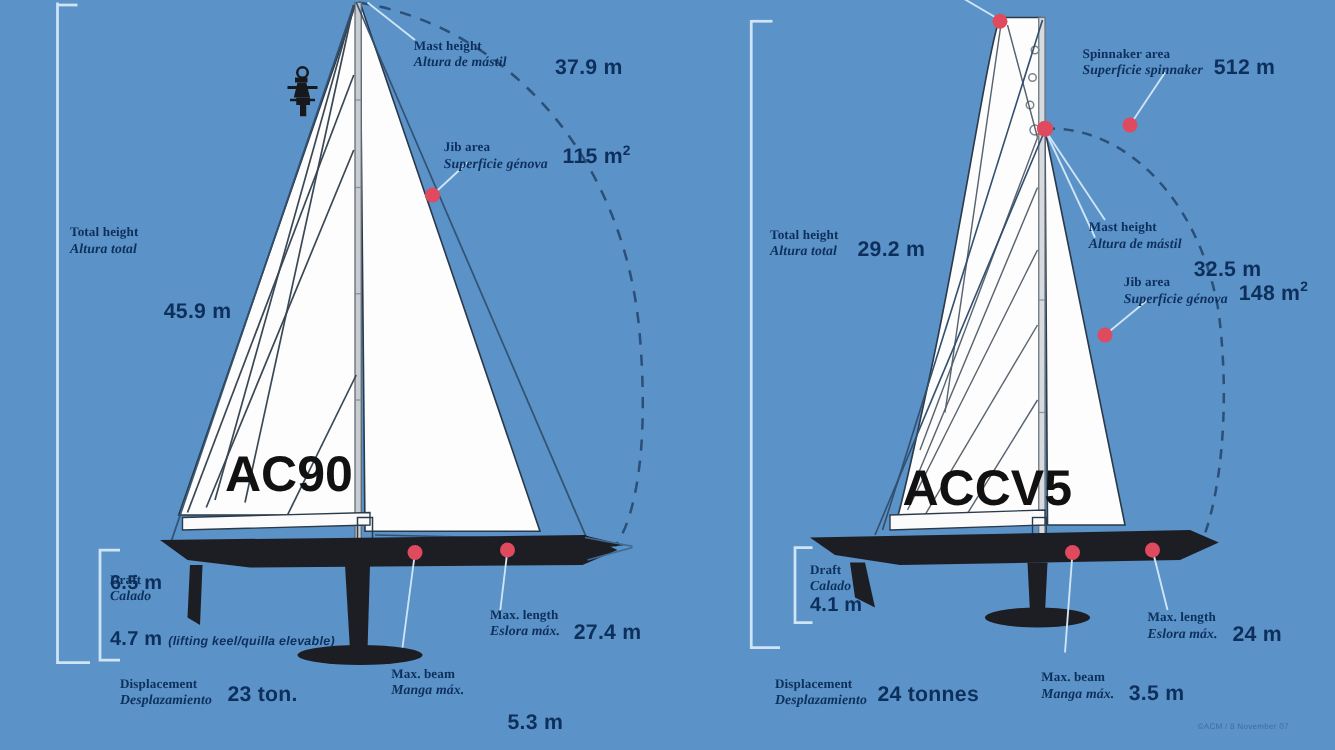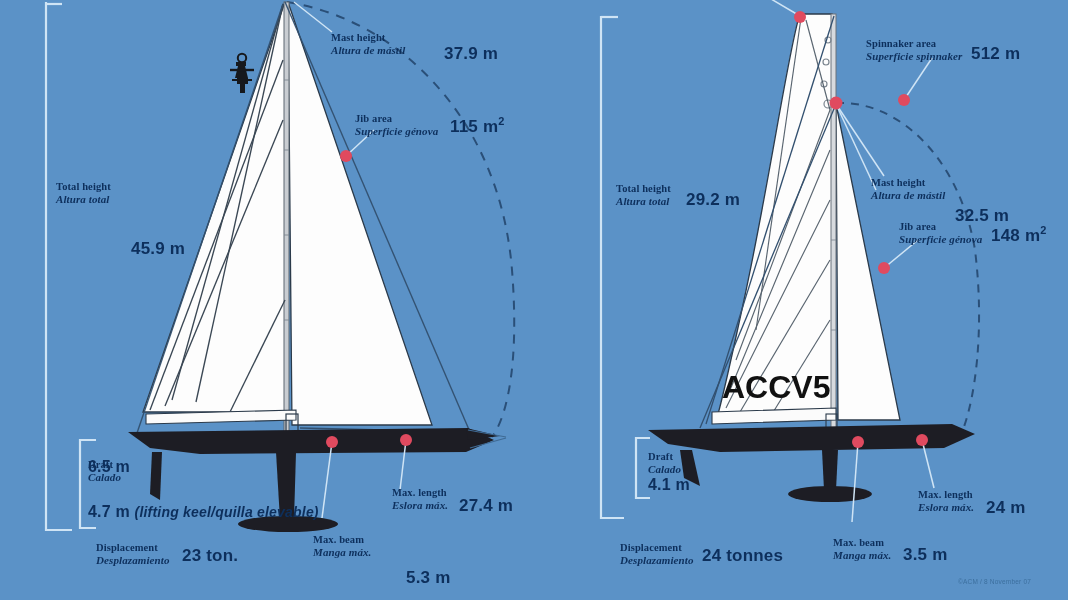--- a/index.html
+++ b/index.html
@@ -7,21 +7,21 @@
        font-family:"Liberation Sans",sans-serif;}
   #stage{position:relative;width:1068px;height:600px;background:#5b92c7;}
   svg.layer{position:absolute;left:0;top:0;width:1068px;height:600px;}
 
   .lbl{position:absolute;color:#0d2f5c;line-height:1.12;white-space:nowrap;font-family:Liberation Serif, serif;}
   .en{font-size:10.5px;font-weight:bold;letter-spacing:.1px;}
   .es{font-size:11px;font-weight:bold;font-style:italic;letter-spacing:.1px;}
   .val{position:absolute;color:#0d2f5c;font-size:17px;font-weight:bold;
        white-space:nowrap;letter-spacing:.2px;}
   .val.small{font-size:16px;}
-  .sub{font-size:14px;font-weight:bold;font-style:italic;text-align:right;}
+  .sub{font-size:10px;font-weight:bold;font-style:italic;text-align:right;}
   .sup{font-size:11px;vertical-align:super;}
   .credit{position:absolute;font-size:6.5px;color:#3c6f9e;white-space:nowrap;
           letter-spacing:.2px;}
   .sailid{position:absolute;color:#111;font-weight:bold;white-space:nowrap;}
 </style>
 </head>
 <body>
 
 <div id="stage">
 
@@ -172,20 +172,21 @@
     <g>
       <circle cx="800" cy="17" r="6" fill="#e04a5f"></circle>
       <circle cx="836" cy="103" r="6.5" fill="#e04a5f"></circle>
       <circle cx="904" cy="100" r="6" fill="#e04a5f"></circle>
       <circle cx="884" cy="268" r="6" fill="#e04a5f"></circle>
       <circle cx="858" cy="442" r="6" fill="#e04a5f"></circle>
       <circle cx="922" cy="440" r="6" fill="#e04a5f"></circle>
     </g>
   </svg>
 
+  <div class="sailid" style="left:180px;top:358px;font-size:40px;">AC90</div>
 
   <div class="lbl" style="left:56px;top:181px;">
     <div class="en">Total height</div>
     <div class="es">Altura total</div>
   </div>
   <div class="val" style="left:131px;top:204px;margin-top:35px;">45.9 m</div>
 
   <div class="lbl" style="left:331px;top:32px;">
     <div class="en">Mast height</div>
     <div class="es">Altura de mástil</div>
@@ -221,21 +222,21 @@
     <div class="es">Manga máx.</div>
   </div>
   <div class="val" style="left:406px;top:544px;margin-top:24px;">5.3 m</div>
 
   <div class="lbl" style="left:392px;top:487px;">
     <div class="en">Max. length</div>
     <div class="es">Eslora máx.</div>
   </div>
   <div class="val" style="left:459px;top:496px;">27.4 m</div>
 
-  <div class="sailid" style="left:722px;top:369px;font-size:32px;">ACCV5</div>
+  <div class="sailid" style="left:722px;top:369px;font-size:40px;">ACCV5</div>
 
   <div class="lbl" style="left:616px;top:183px;">
     <div class="en">Total height</div>
     <div class="es">Altura total</div>
   </div>
   <div class="val" style="left:686px;top:190px;">29.2 m</div>
 
   <div class="lbl" style="left:866px;top:38px;">
     <div class="en">Spinnaker area</div>
     <div class="es">Superficie spinnaker</div>

